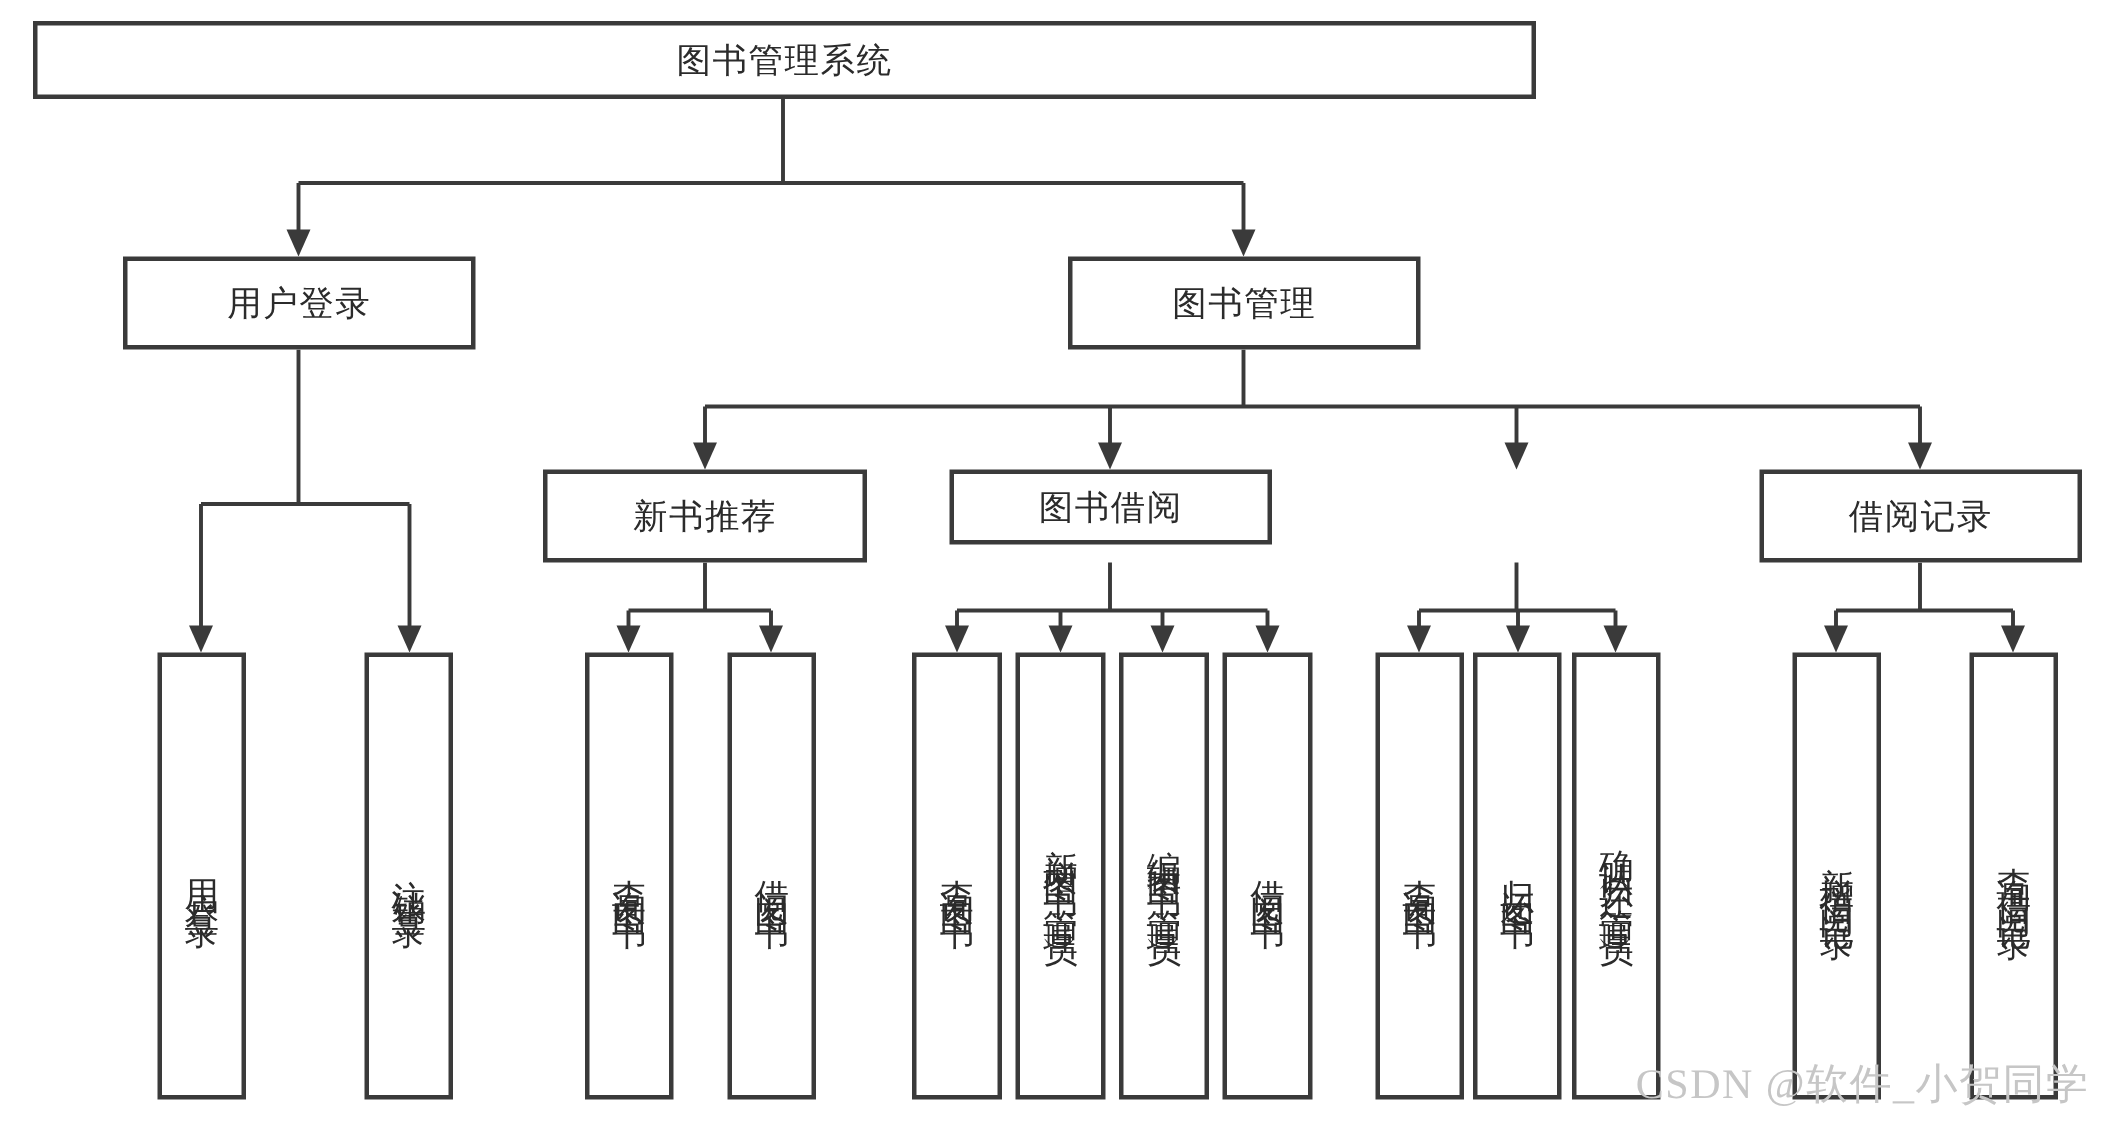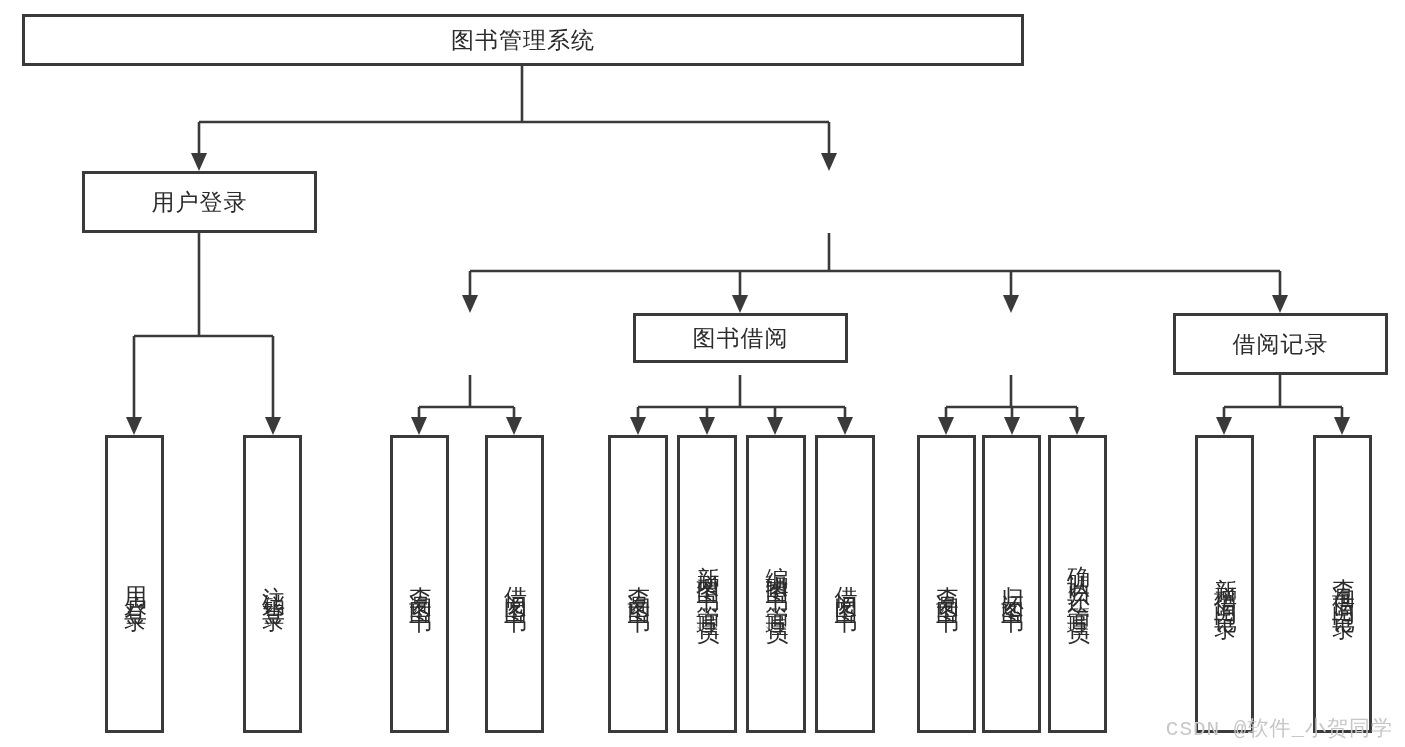--- a/index.html
+++ b/index.html
@@ -1,21 +1,21 @@
 <!DOCTYPE html>
 <html><head>
 <meta charset="utf-8">
 <style>
   html, body { margin: 0; padding: 0; background: #ffffff; }
   .stage {
     position: relative;
     width: 1405px;
     height: 747px;
     background: #ffffff;
-    font-family: Liberation Mono, monospace;
+    font-family: Liberation Serif, serif;
     overflow: hidden;
   }
   .stage svg.wires {
     position: absolute;
     left: 0; top: 0;
     width: 1405px; height: 747px;
     pointer-events: none;
   }
   .node {
     position: absolute;
@@ -35,21 +35,21 @@
     writing-mode: vertical-rl;
     text-orientation: mixed;
     font-size: 23px;
     letter-spacing: 8px;
     white-space: normal;
   }
   .watermark {
     position: absolute;
     right: 12px;
     bottom: 5px;
-    font-size: 21px;
+    font-size: 28px;
     letter-spacing: 1px;
     color: #c6c6c6;
   }
 </style>
 </head>
 <body>
 
 <div class="stage">
 
   <svg class="wires" viewBox="0 0 1405 747" xmlns="http://www.w3.org/2000/svg">
@@ -91,21 +91,23 @@
       <polygon points="1004,417 1020,417 1012,435"></polygon>
       <polygon points="1069,417 1085,417 1077,435"></polygon>
       <polygon points="1216,417 1232,417 1224,435"></polygon>
       <polygon points="1334,417 1350,417 1342,435"></polygon>
     </g>
   </svg>
 
   <div class="node root" style="left:22px; top:14px; width:1002px; height:52px;">图书管理系统</div>
 
   <div class="node" style="left:82px; top:171px; width:235px; height:62px;">用户登录</div>
+  <div class="node" style="left:712px; top:171px; width:235px; height:62px;">图书管理</div>
 
+  <div class="node" style="left:362px; top:313px; width:216px; height:62px;">新书推荐</div>
   <div class="node" style="left:633px; top:313px; width:215px; height:50px;">图书借阅</div>
   <div class="node" style="left:1173px; top:313px; width:215px; height:62px;">借阅记录</div>
 
   <div class="node leaf" style="left:105px; top:435px; width:59px; height:298px;">用户登录</div>
   <div class="node leaf" style="left:243px; top:435px; width:59px; height:298px;">注销登录</div>
 
   <div class="node leaf" style="left:390px; top:435px; width:59px; height:298px;">查询图书</div>
   <div class="node leaf" style="left:485px; top:435px; width:59px; height:298px;">借阅图书</div>
 
   <div class="node leaf" style="left:608px; top:435px; width:60px; height:298px;">查询图书</div>

